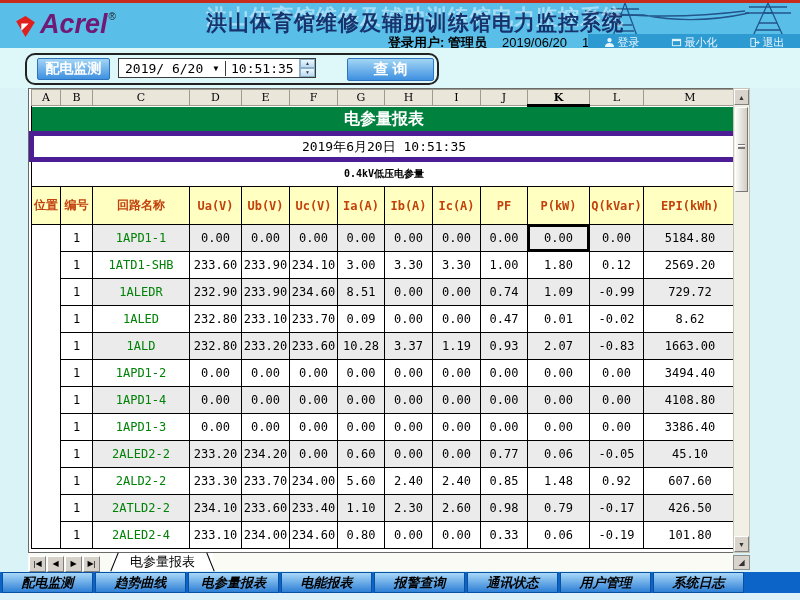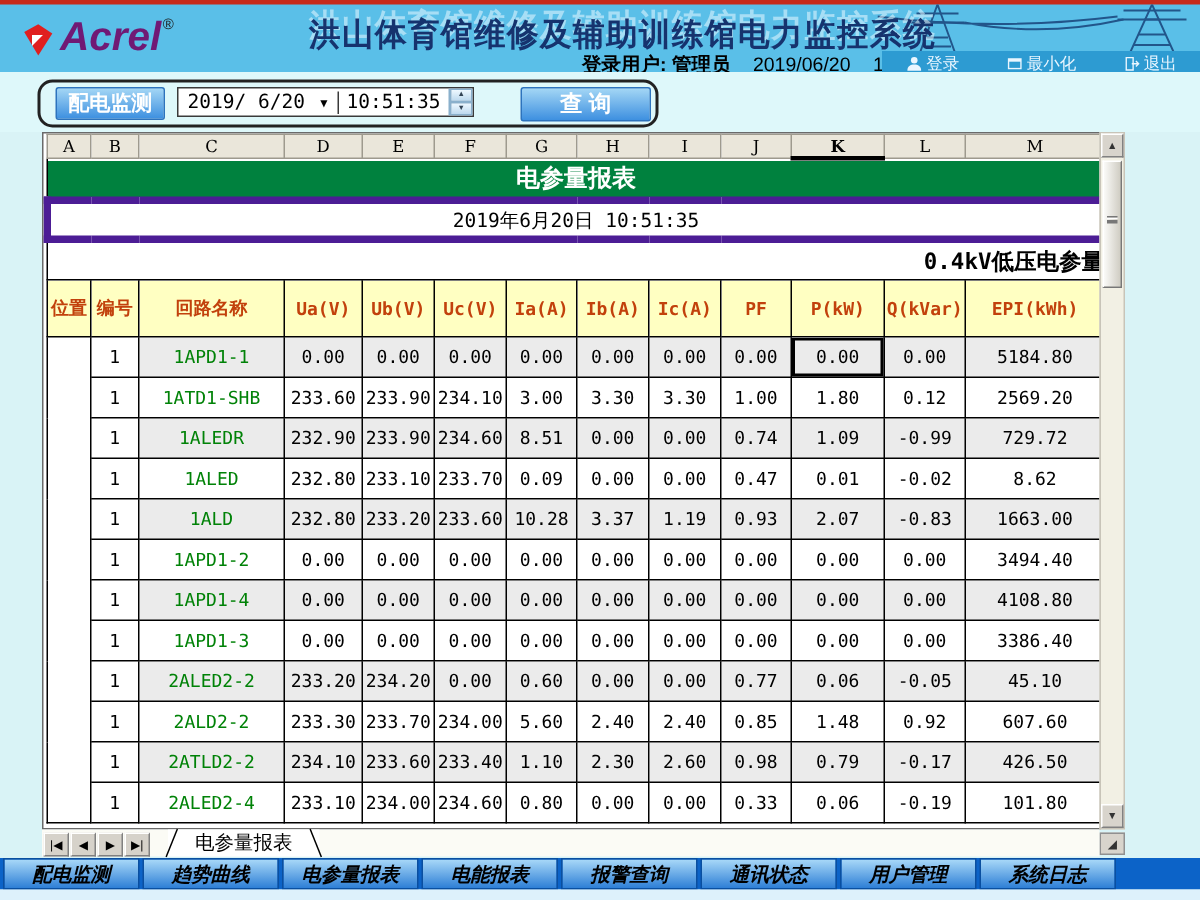--- a/index.html
+++ b/index.html
@@ -53,22 +53,22 @@
   table.grid{ border-collapse:collapse; table-layout:fixed; width:705px;
     font-family:"DejaVu Sans Mono",monospace; }
   table.grid td{ overflow:hidden; white-space:nowrap; }
   tr.letters td{ height:16px; background:#eae6da; border:1px solid #9e9a8e;
     font-family:"DejaVu Serif",serif; font-size:11px; text-align:center; color:#000; }
   tr.letters td.sel-letter{ font-weight:bold; border-bottom:3px solid #000; }
   tr.banner td{ height:28px; background:#00813e; color:#fff; font-size:16px; font-weight:bold;
     text-align:center; border:1px solid #000; font-family:"Liberation Sans",sans-serif; }
   tr.date-row td{ height:26px; background:#fff; color:#000; font-size:13px; text-align:center;
     border:5px solid #4c1d95; }
-  tr.section-row td{ height:27px; background:#fff; color:#000; font-size:15px; font-weight:bold;
-    text-align:right; border:1px solid #000; }
+  tr.section-row td{ height:27px; background:#fff; color:#000; font-size:10px; font-weight:bold;
+    text-align:center; border:1px solid #000; }
   tr.cols td{ height:38px; background:#ffffc2; color:#c2410c; font-weight:bold; font-size:12px;
     text-align:center; border:1px solid #000; }
   tbody.data td{ height:27px; font-size:12px; color:#000; text-align:center; border:1px solid #000; background:#fff; }
   tbody.data td.alt{ background:#ebebeb; }
   tbody.data td.name{ color:#008207; }
   tbody.data td.pos{ background:#fff; }
   tbody.data td.selcell{ box-shadow:inset 0 0 0 2px #000; }
 
   
   .vscroll{ position:absolute; left:733px; top:88px; width:17px; height:465px;

